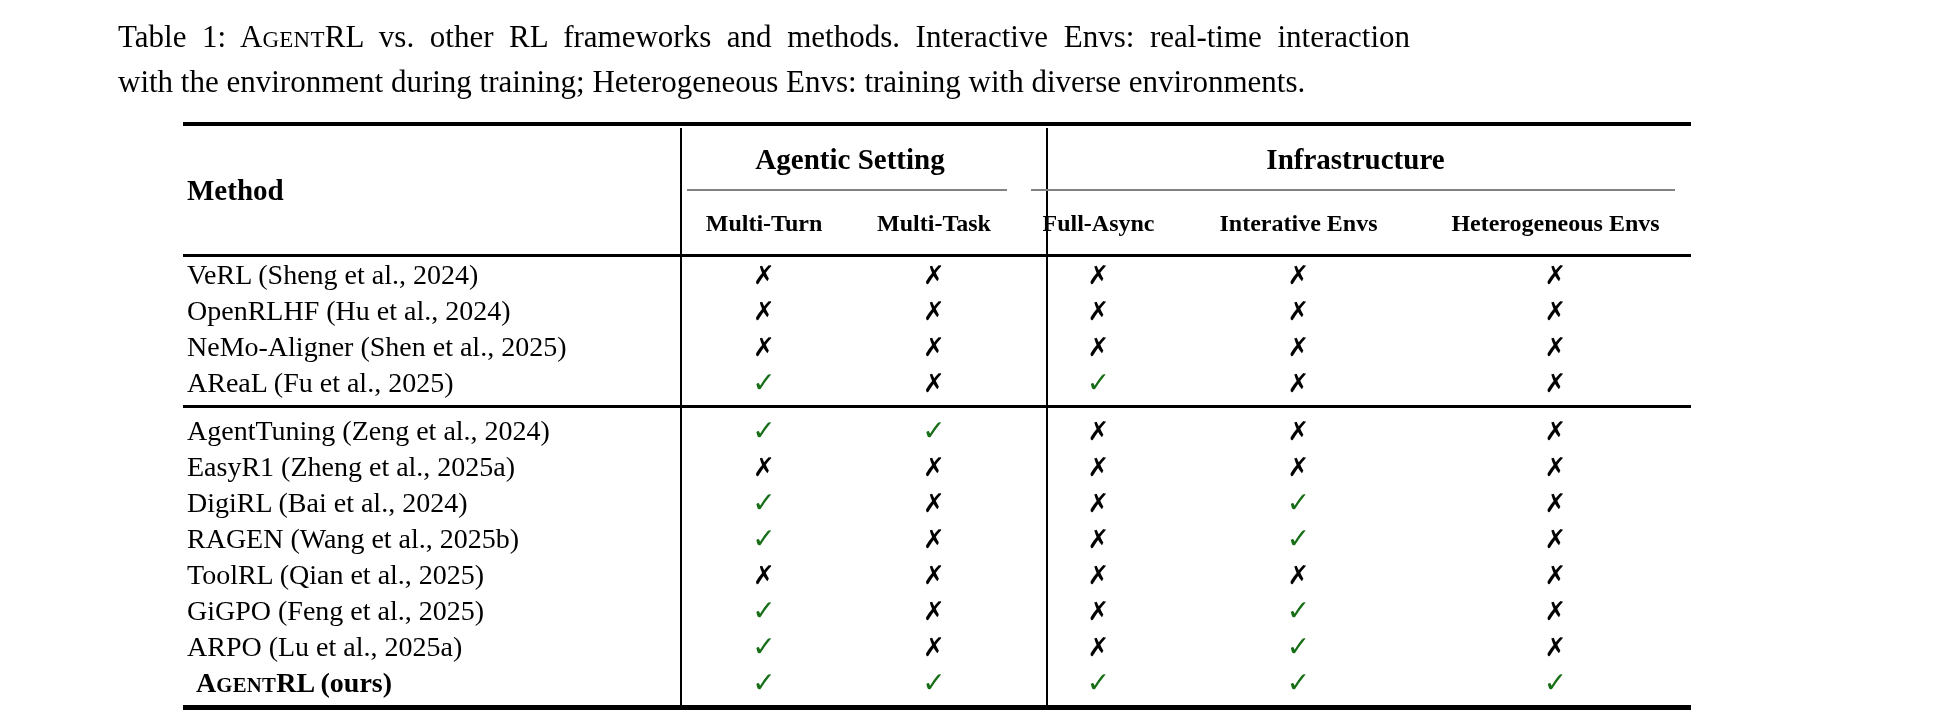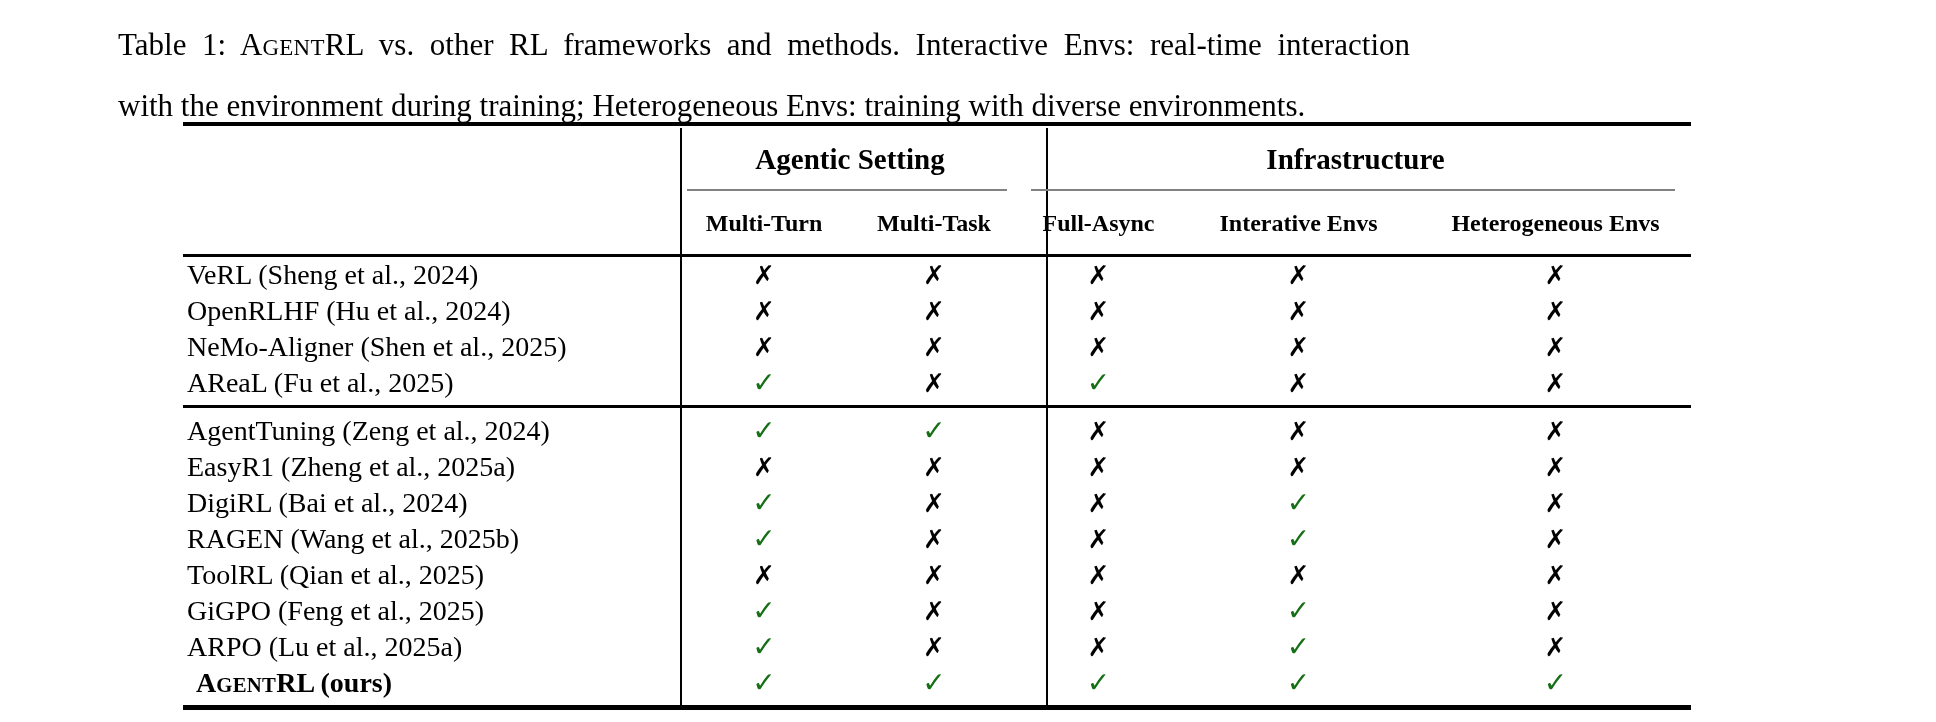--- a/index.html
+++ b/index.html
@@ -2,21 +2,21 @@
 <html><head>
 <meta charset="utf-8">
 <style>
   html,body { margin:0; padding:0; background:#ffffff; }
   .page {
     position:relative; width:1936px; height:722px; background:#ffffff;
     font-family:"Liberation Serif","DejaVu Serif",serif; color:#000;
   }
 
   
-  .caption { position:absolute; left:118px; top:16px; width:1292px; font-size:31px; line-height:58px; }
+  .caption { position:absolute; left:118px; top:16px; width:1292px; font-size:31px; line-height:42px; }
   .cap-line1 { text-align:justify; text-align-last:justify; white-space:normal; }
   .cap-line2 { text-align:left; }
   .sc { font-size:0.74em; letter-spacing:0.3px; }
   .brand { white-space:nowrap; }
 
   
   .table { position:absolute; left:183px; top:122px; width:1508px; height:588px; }
   .rule { width:100%; background:#000; }
   .rule.top    { height:4px; }
   .rule.hdrsep { height:3px; }
@@ -55,20 +55,21 @@
     <div class="cap-line1"><span>Table 1: </span><span class="brand"><span>A</span><span class="sc">GENT</span><span>RL</span></span><span> vs. other RL frameworks and methods. Interactive Envs: real-time interaction</span></div>
     <div class="cap-line2">with the environment during training; Heterogeneous Envs: training with diverse environments.</div>
   </div>
 
   <div class="table">
     <div class="rule top"></div>
     <div class="vline v1"></div>
     <div class="vline v2"></div>
 
     <div class="cols hdr">
+      <div class="method-hd">Method</div>
       <div class="group-cell g-agentic">
           <span>Agentic Setting</span>
           <span class="cmid"></span>
         </div>
       <div class="group-cell g-infra">
           <span>Infrastructure</span>
           <span class="cmid"></span>
         </div>
       <div class="col-label" style="grid-column:2">Multi-Turn</div>
       <div class="col-label" style="grid-column:3">Multi-Task</div>

